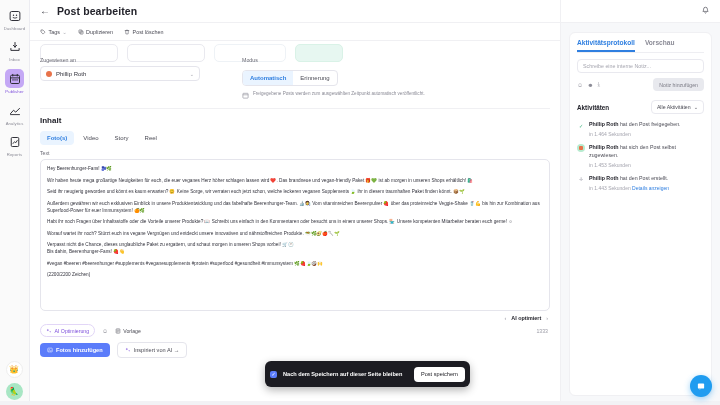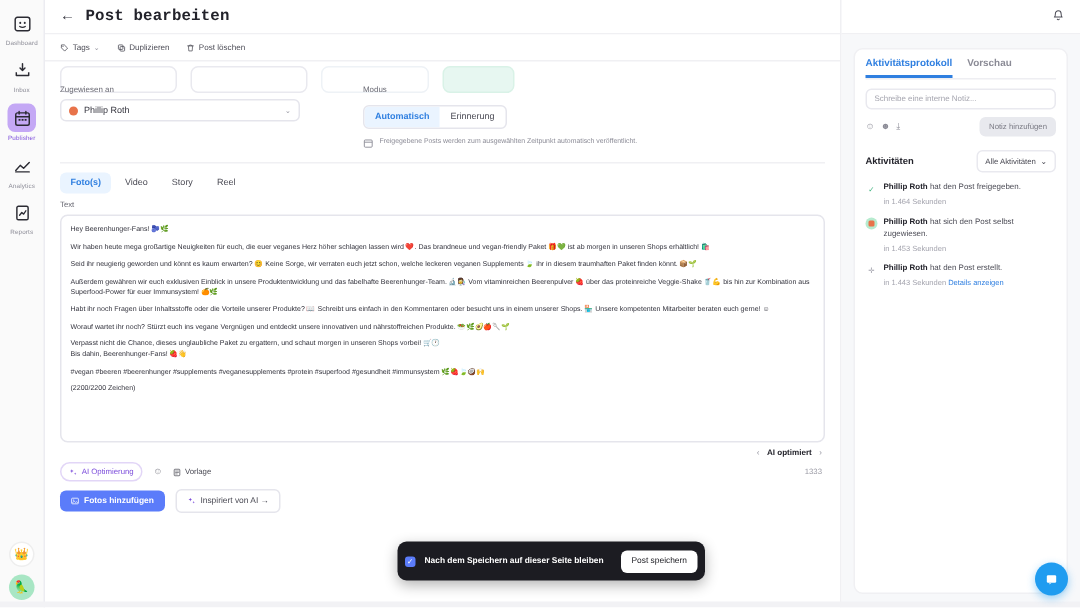--- a/index.html
+++ b/index.html
@@ -41,21 +41,21 @@
   .rail-badge.avatar { background: #a8e6c4; border: none; }
 
   
   .center { flex: 1; height: 405px; position: relative; background:#fff;
             display:flex; flex-direction:column; }
   .topbar {
     height: 23px; display: flex; align-items: center; gap: 7px;
     padding: 0 10px; border-bottom: 1px solid #f0f0f3; background:#fff;
   }
   .back-ico { font-size: 10px; color:#3b3b44; cursor:pointer; line-height:1;}
-  .page-title { font-size: 10.5px; font-weight: 700; color: #23232b; letter-spacing:.1px;font-family:Liberation Mono, monospace;}
+  .page-title { font-size: 10.5px; font-weight: 700; color: #23232b; letter-spacing:.1px;}
   .actionbar {
     height: 18px; display: flex; align-items: center; gap: 11px;
     padding: 0 10px; border-bottom: 1px solid #f0f0f3; background:#fff;
   }
   .act { display:flex; align-items:center; gap:2.5px; font-size:5.4px;
          color:#4b4b55; cursor:pointer; }
   .act svg { width:6px; height:6px; }
 
   .scroller { flex:1; overflow:hidden; position:relative; padding: 0 0 0 0; }
 
@@ -321,20 +321,21 @@
                 <rect x="2" y="3" width="12" height="11" rx="1.5" fill="none" stroke="#8b8b96" stroke-width="1.4"></rect>
                 <path d="M2 6.4h12" stroke="#8b8b96" stroke-width="1.4"></path>
               </svg>
             <span class="hint-txt">Freigegebene Posts werden zum ausgewählten Zeitpunkt automatisch veröffentlicht.</span>
           </div>
         </div>
       </div>
 
       <div class="divider"></div>
 
+      <div class="sec-title">Inhalt</div>
 
       <div class="tabs">
         <div class="tab on">Foto(s)</div>
         <div class="tab">Video</div>
         <div class="tab">Story</div>
         <div class="tab">Reel</div>
       </div>
 
       <div class="text-lbl">Text</div>
 

